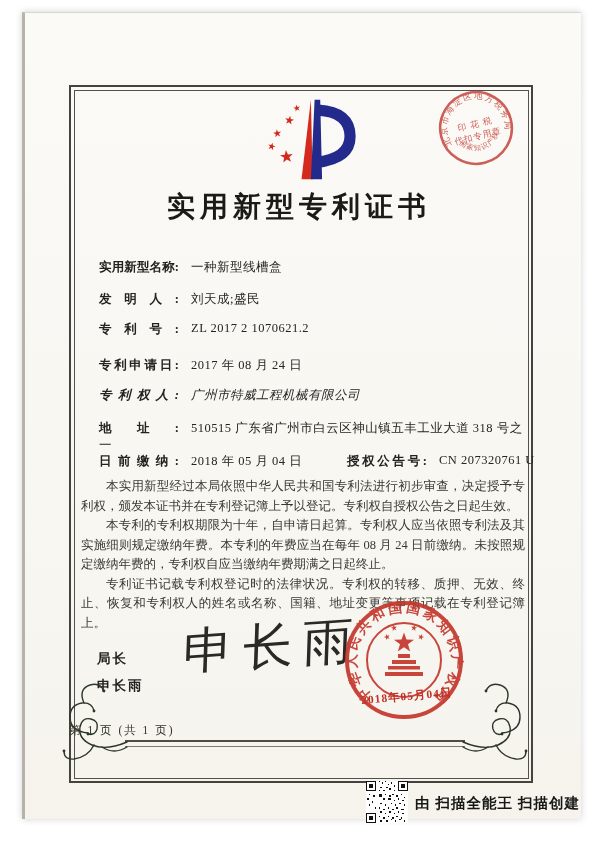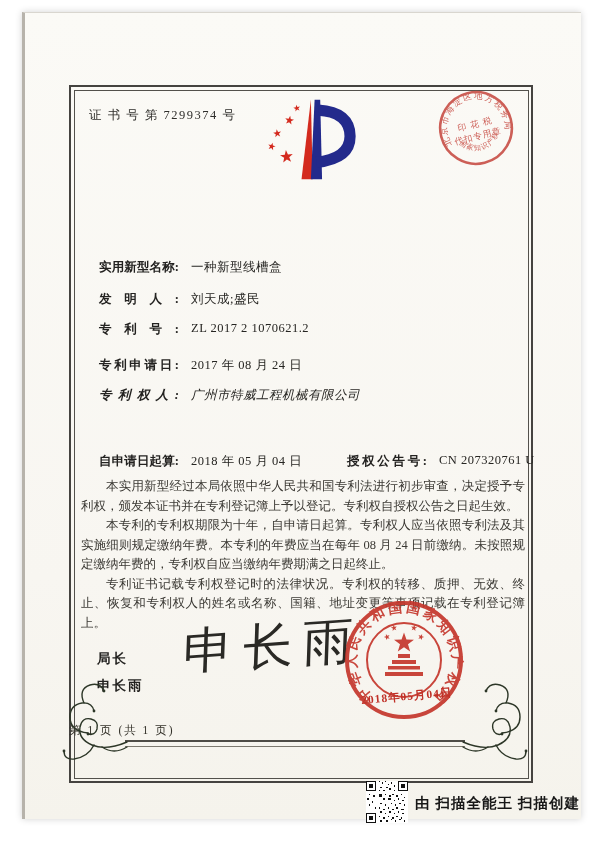--- a/index.html
+++ b/index.html
@@ -51,21 +51,20 @@
 </head>
 <body>
 
 <div class="stage">
   <div class="paper">
 
     <div class="frame">
       <div class="frame-inner"></div>
     </div>
 
-    <div class="certno">证 书 号 第 7299374 号</div>
 
     <svg class="logo" width="112" height="93" viewBox="0 0 120 95">
       <defs>
         <polygon id="star" points="0,-10 2.35,-3.24 9.51,-3.09 3.8,1.24 5.88,8.09 0,4 -5.88,8.09 -3.8,1.24 -9.51,-3.09 -2.35,-3.24"></polygon>
       </defs>
       <g fill="#d42a1e">
         <use href="#star" transform="translate(47,14) scale(0.38) rotate(-12)"></use>
         <use href="#star" transform="translate(39,27) scale(0.5) rotate(10)"></use>
         <use href="#star" transform="translate(26,41) scale(0.45) rotate(-8)"></use>
         <use href="#star" transform="translate(20,55) scale(0.42) rotate(14)"></use>
@@ -85,38 +84,42 @@
       <text font-size="8.5" fill="#c5453c" letter-spacing="1.5">
         <textPath href="#taxTop" startOffset="2">北京市海淀区地方税务局</textPath>
       </text>
       <text font-size="7" fill="#c5453c" letter-spacing="1">
         <textPath href="#taxBot" startOffset="1">国家知识产权局</textPath>
       </text>
       <text x="42" y="41" font-size="8.5" fill="#c5453c" text-anchor="middle" letter-spacing="1">印 花 税</text>
       <text x="42" y="53" font-size="8.5" fill="#c5453c" text-anchor="middle" letter-spacing="1">代扣专用章</text>
     </svg>
 
+    <div class="title">实用新型专利证书</div>
 
     <div class="frow" style="left:74px;top:246px;">
       <span class="flabel">实用新型名称:</span><span class="fvalue">一种新型线槽盒</span>
     </div>
     <div class="frow" style="left:74px;top:278px;">
       <span class="flabel">发明人:</span><span class="fvalue">刘天成;盛民</span>
     </div>
     <div class="frow" style="left:74px;top:308px;">
       <span class="flabel">专利号:</span><span class="fvalue">ZL 2017 2 1070621.2</span>
     </div>
     <div class="frow" style="left:74px;top:344px;">
       <span class="flabel">专利申请日:</span><span class="fvalue">2017 年 08 月 24 日</span>
     </div>
     <div class="frow" style="left:74px;top:374px;font-style:italic;">
       <span class="flabel">专利权人:</span><span class="fvalue">广州市特威工程机械有限公司</span>
     </div>
+    <div class="frow" style="left:74px;top:407px;">
+      <span class="flabel">地址:</span><span class="fvalue"><span>510515 广东省广州市白云区神山镇五丰工业大道 318 号之</span><span class="l2">一</span></span>
+    </div>
     <div class="frow" style="left:74px;top:440px;">
-      <span class="flabel">自申请日起算:</span><span class="fvalue">2018 年 05 月 04 日</span>
+      <span class="flabel">日前缴纳:</span><span class="fvalue">2018 年 05 月 04 日</span>
     </div>
     <div class="frow" style="left:322px;top:440px;">
       <span class="flabel">授权公告号:</span><span class="fvalue">CN 207320761 U</span>
     </div>
 
     <div class="bodytext">
       <p>本实用新型经过本局依照中华人民共和国专利法进行初步审查，决定授予专利权，颁发本证书并在专利登记簿上予以登记。专利权自授权公告之日起生效。</p>
       <p>本专利的专利权期限为十年，自申请日起算。专利权人应当依照专利法及其实施细则规定缴纳年费。本专利的年费应当在每年 08 月 24 日前缴纳。未按照规定缴纳年费的，专利权自应当缴纳年费期满之日起终止。</p>
       <p>专利证书记载专利权登记时的法律状况。专利权的转移、质押、无效、终止、恢复和专利权人的姓名或名称、国籍、地址变更等事项记载在专利登记簿上。</p>
     </div>

